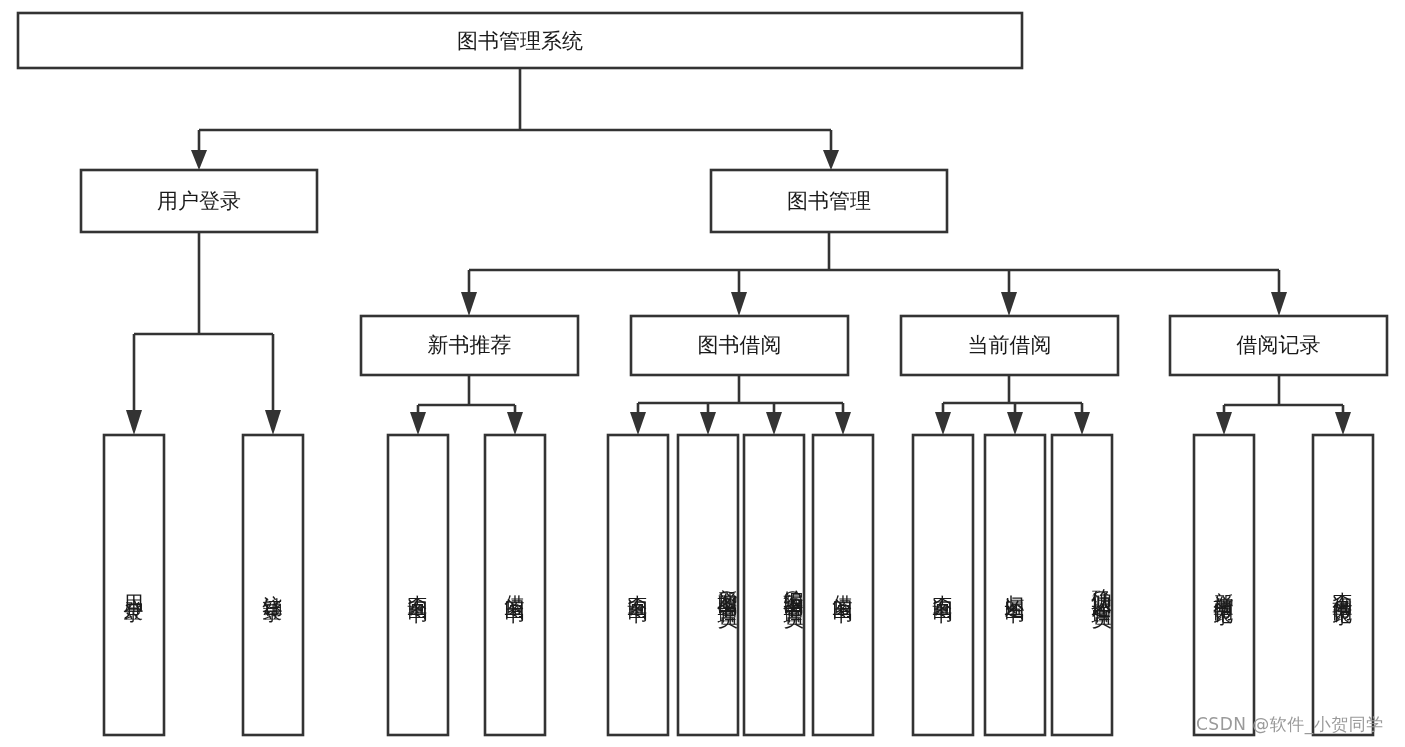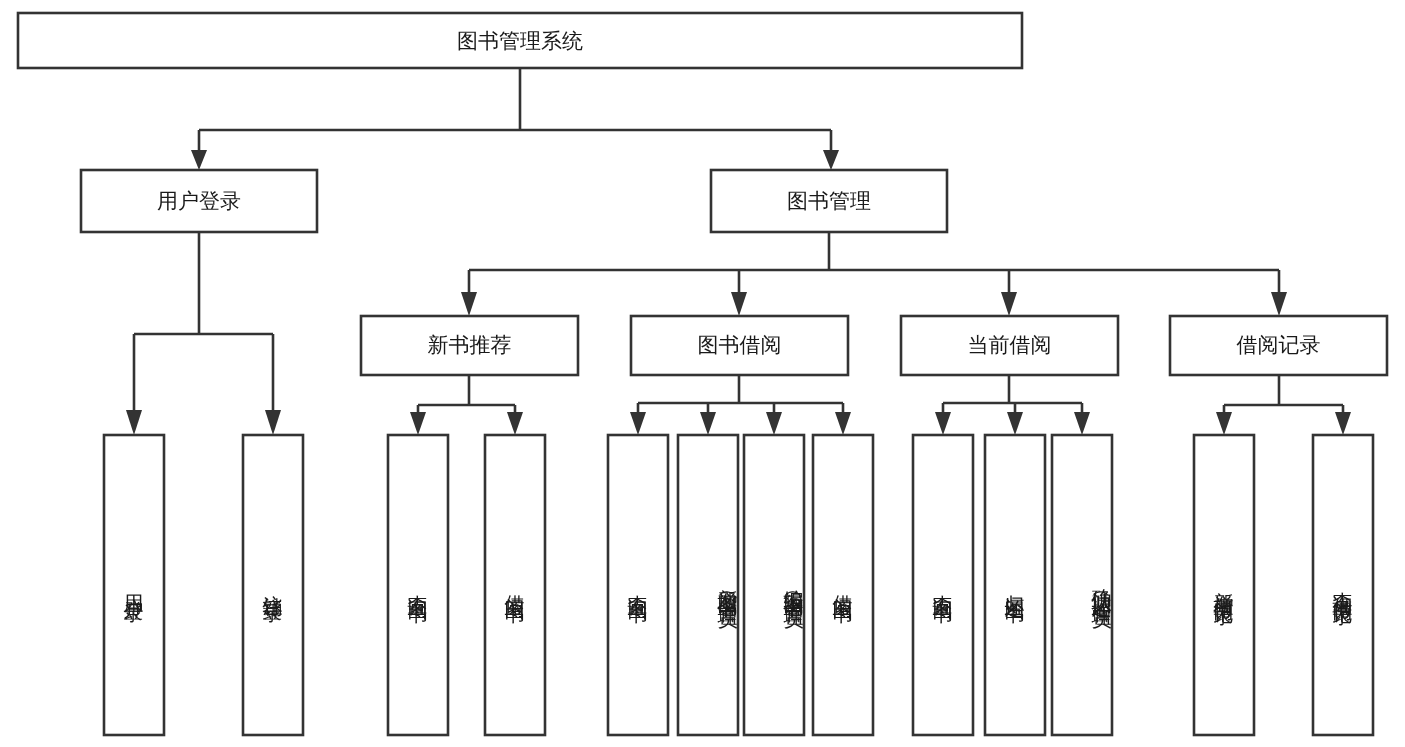--- a/index.html
+++ b/index.html
@@ -213,14 +213,15 @@
   <div class="vlabel center" style="left:913px; top:435px; width:60px; height:300px;">查询图书</div>
 
   <div class="vlabel center" style="left:985px; top:435px; width:60px; height:300px;">归还图书</div>
 
   <div class="vlabel" style="left:1052px; top:441px; width:60px; height:290px;">确认归还（管理员）</div>
 
   <div class="vlabel center" style="left:1194px; top:435px; width:60px; height:300px;">新增借阅记录</div>
 
   <div class="vlabel center" style="left:1313px; top:435px; width:60px; height:300px;">查询借阅记录</div>
 
+  <div class="watermark" style="left:1196px; top:713px;">CSDN @软件_小贺同学</div>
 
 </div>
 
 </body></html>

